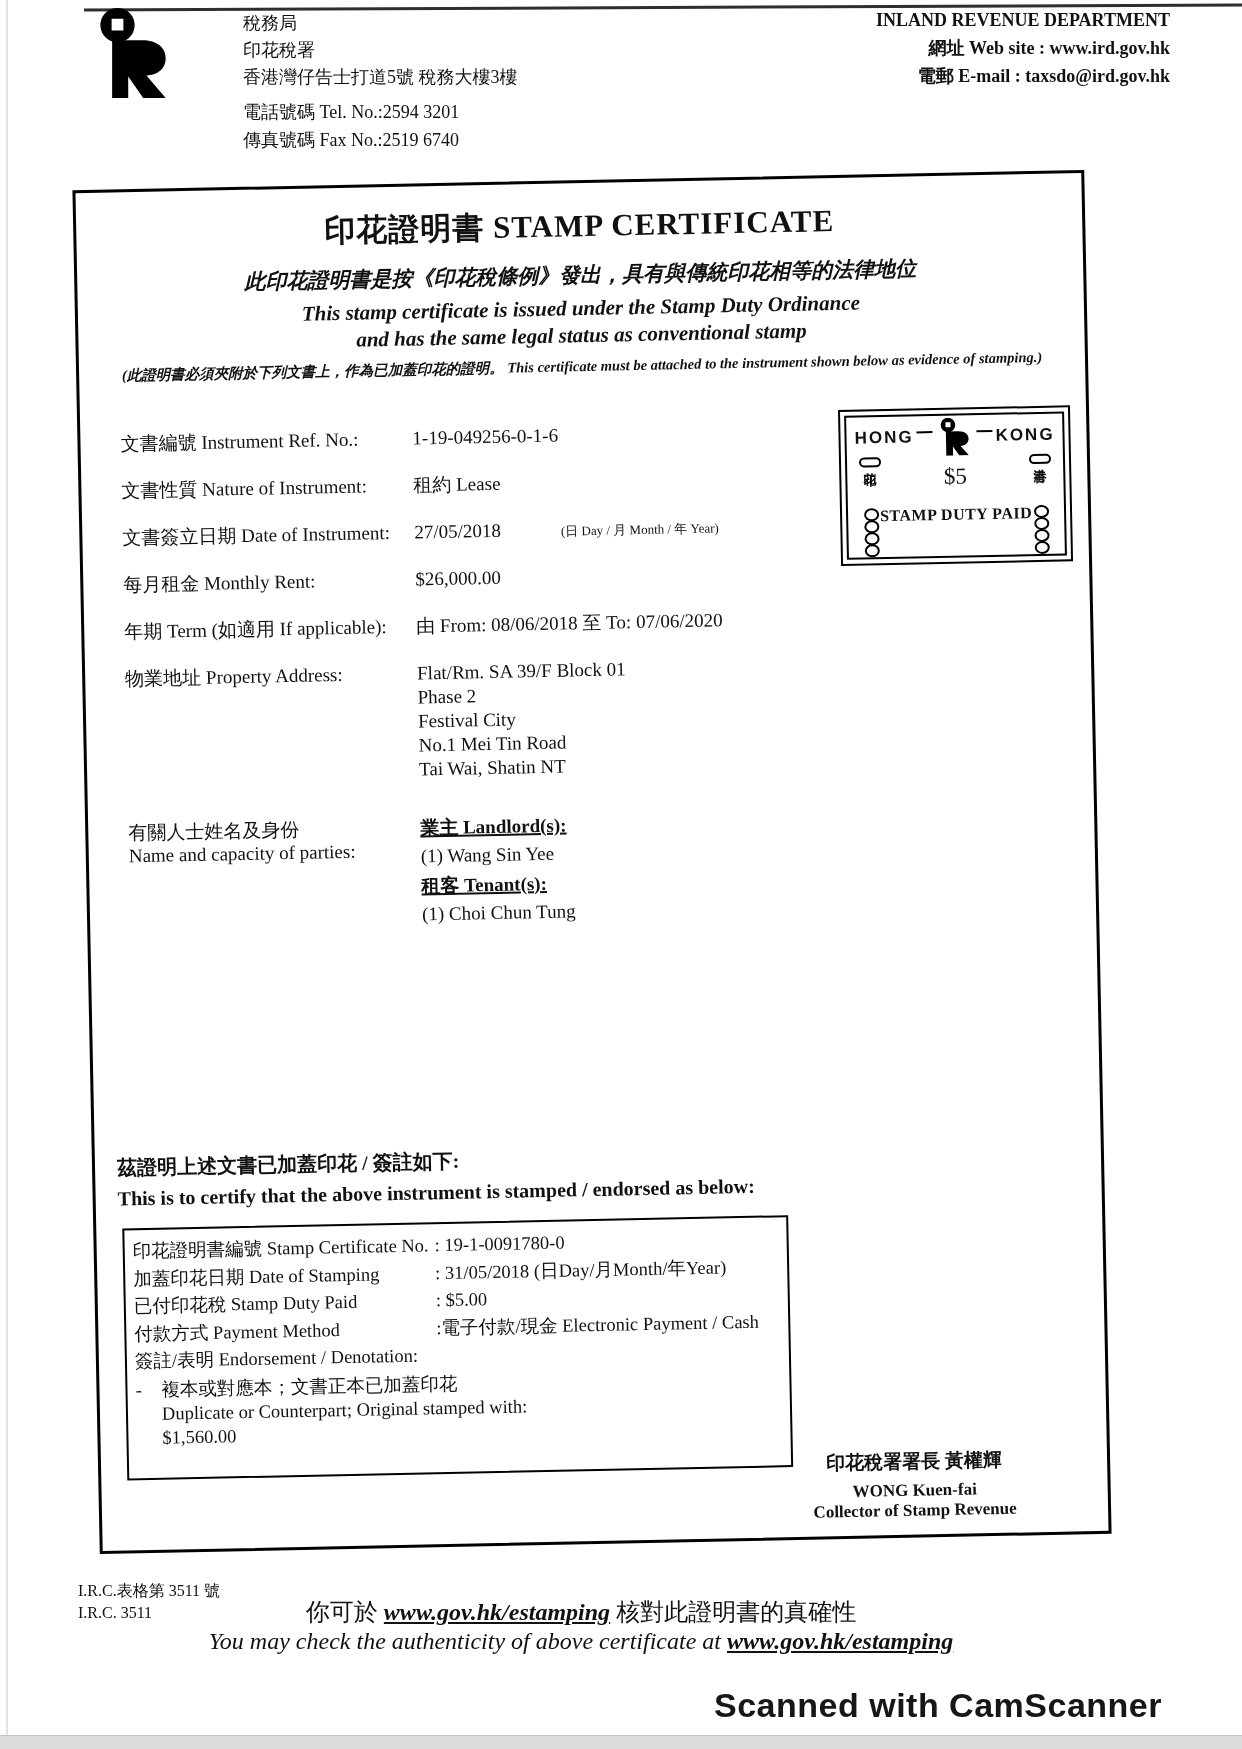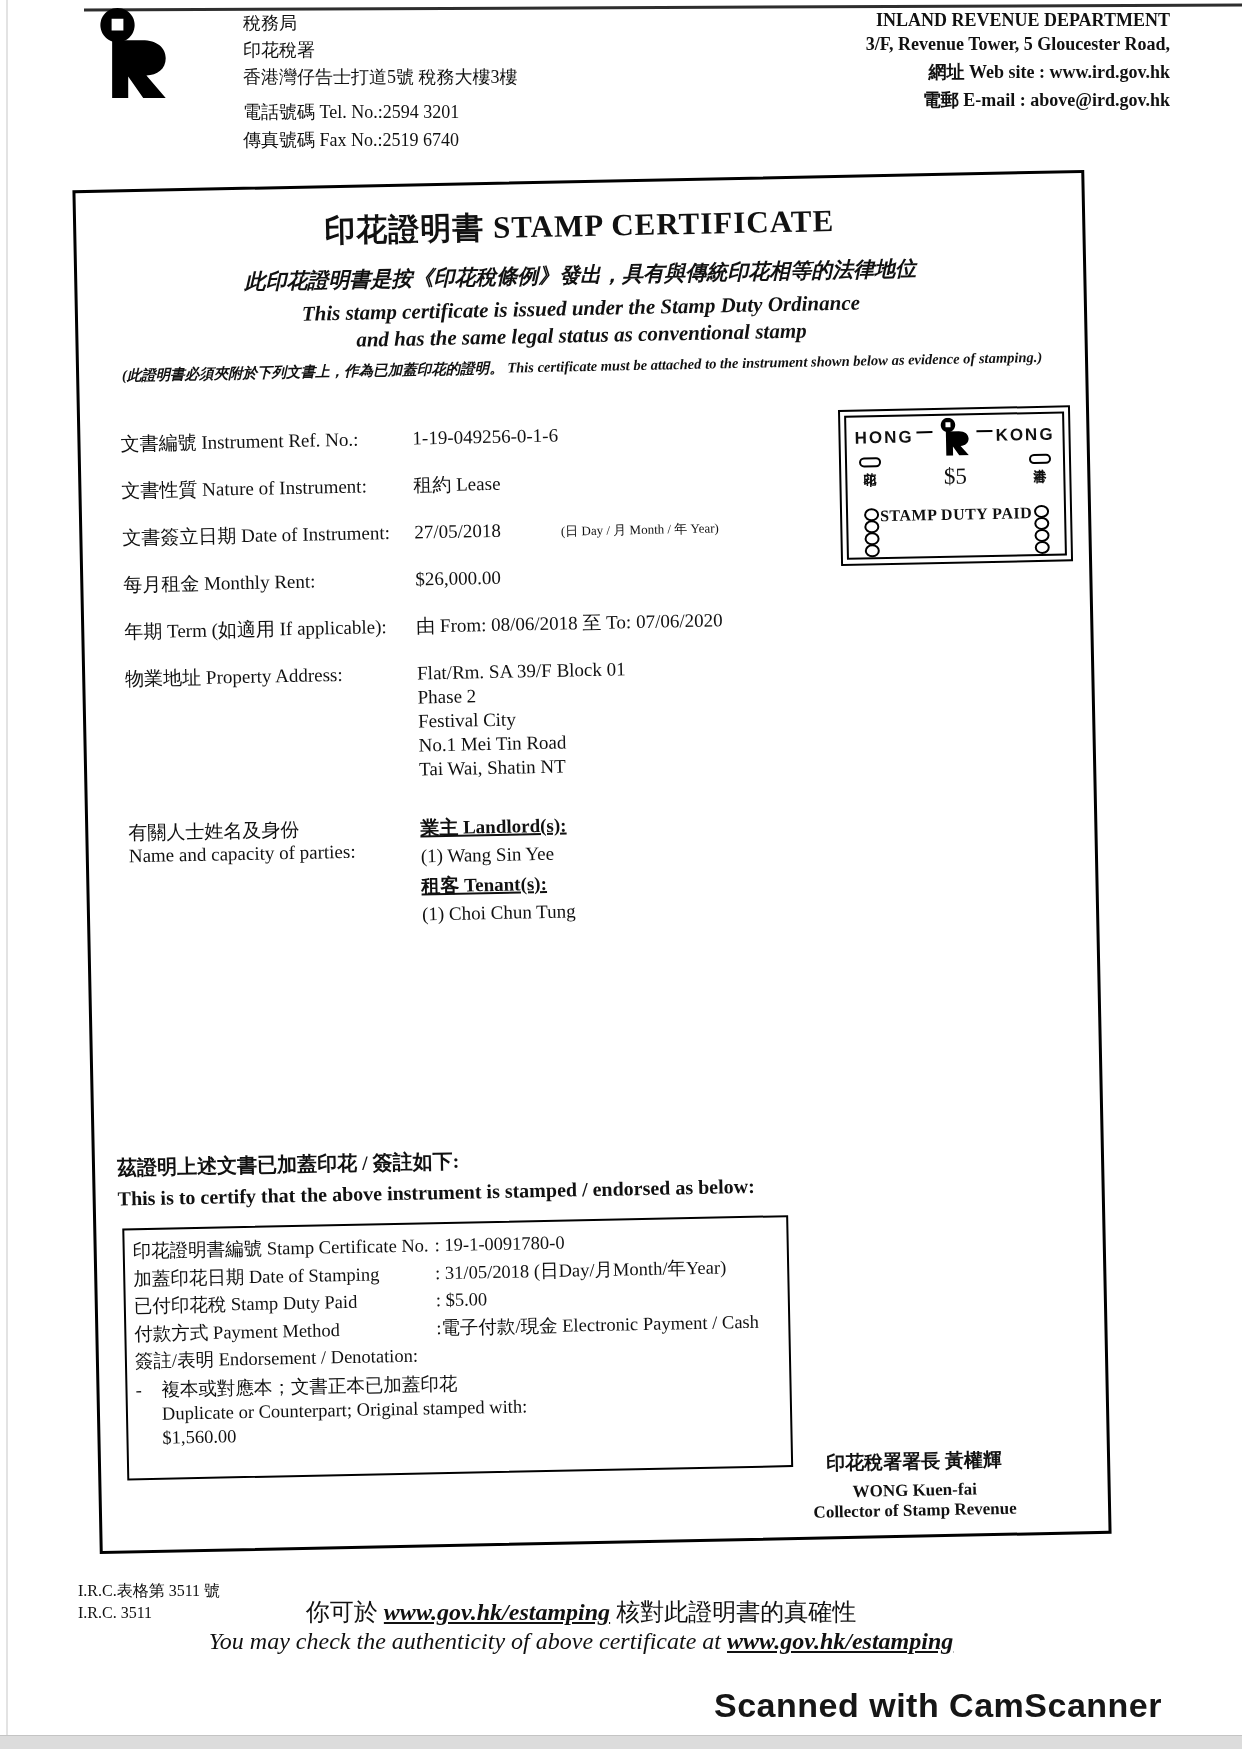--- a/index.html
+++ b/index.html
@@ -95,23 +95,22 @@
   <div>稅務局</div>
   <div>印花稅署</div>
   <div>香港灣仔告士打道5號  稅務大樓3樓</div>
 </div>
 <div class="abs hdr-telfax">
   <div><span>電話號碼 Tel. No.:</span><span class="num">2594 3201</span></div>
   <div><span>傳真號碼 Fax No.:</span><span class="num">2519 6740</span></div>
 </div>
 <div class="abs hdr-en">
   <div>INLAND REVENUE DEPARTMENT</div>
-  <div>3/F, Revenue Tower, 5 Gloucester Road,</div>
   <div class="contact"><span>網址  Web site : </span><a class="u-link">www.ird.gov.hk</a></div>
-  <div class="contact"><span>電郵  E-mail : </span><a class="u-link">above@ird.gov.hk</a></div>
+  <div class="contact"><span>電郵  E-mail : </span><a class="u-link">taxsdo@ird.gov.hk</a></div>
 </div>
 
 <div class="abs cert-box">
   <div class="cert-title">印花證明書  STAMP CERTIFICATE</div>
   <div class="cert-sub-zh">此印花證明書是按《印花稅條例》發出，具有與傳統印花相等的法律地位</div>
   <div class="cert-sub-en">
     <div>This stamp certificate is issued under the Stamp Duty Ordinance</div>
     <div>and has the same legal status as conventional stamp</div>
   </div>
   <div class="cert-note">(此證明書必須夾附於下列文書上，作為已加蓋印花的證明。 This certificate must be attached to the instrument shown below as evidence of stamping.)</div>

